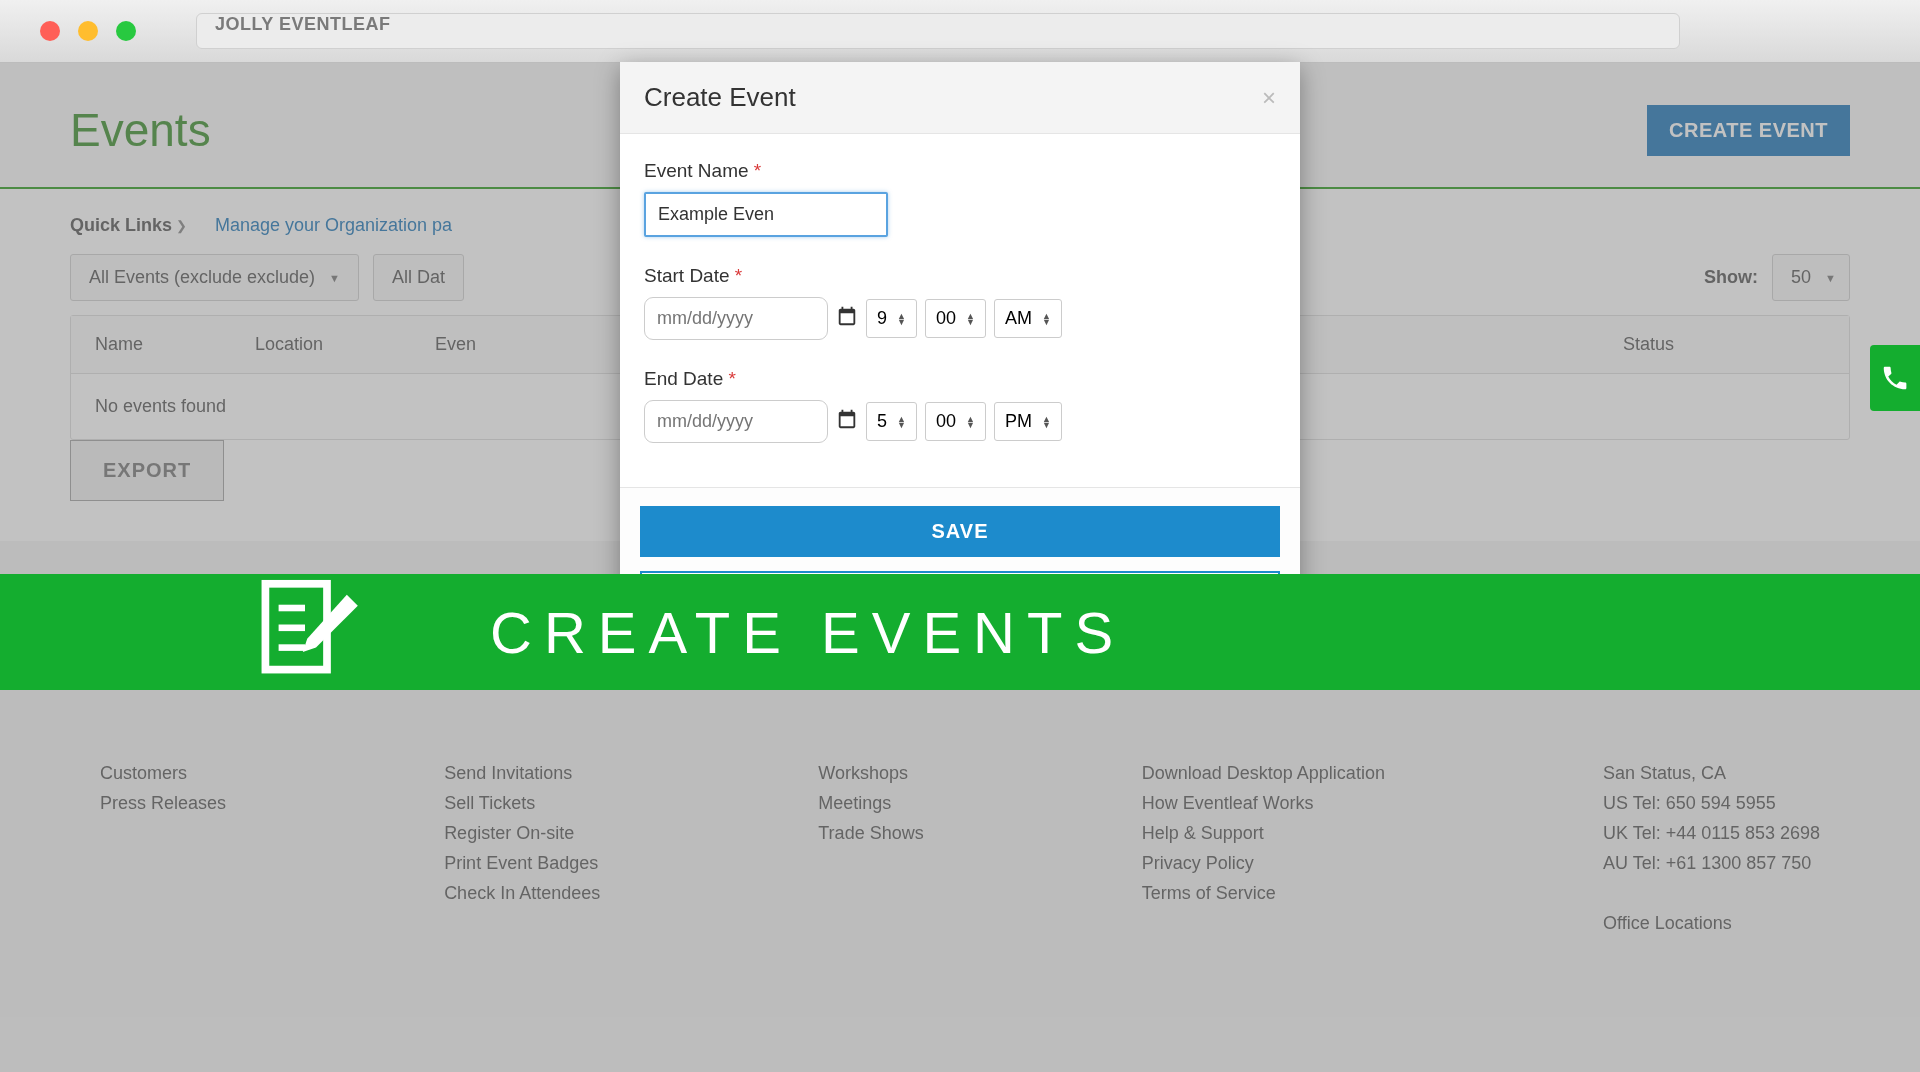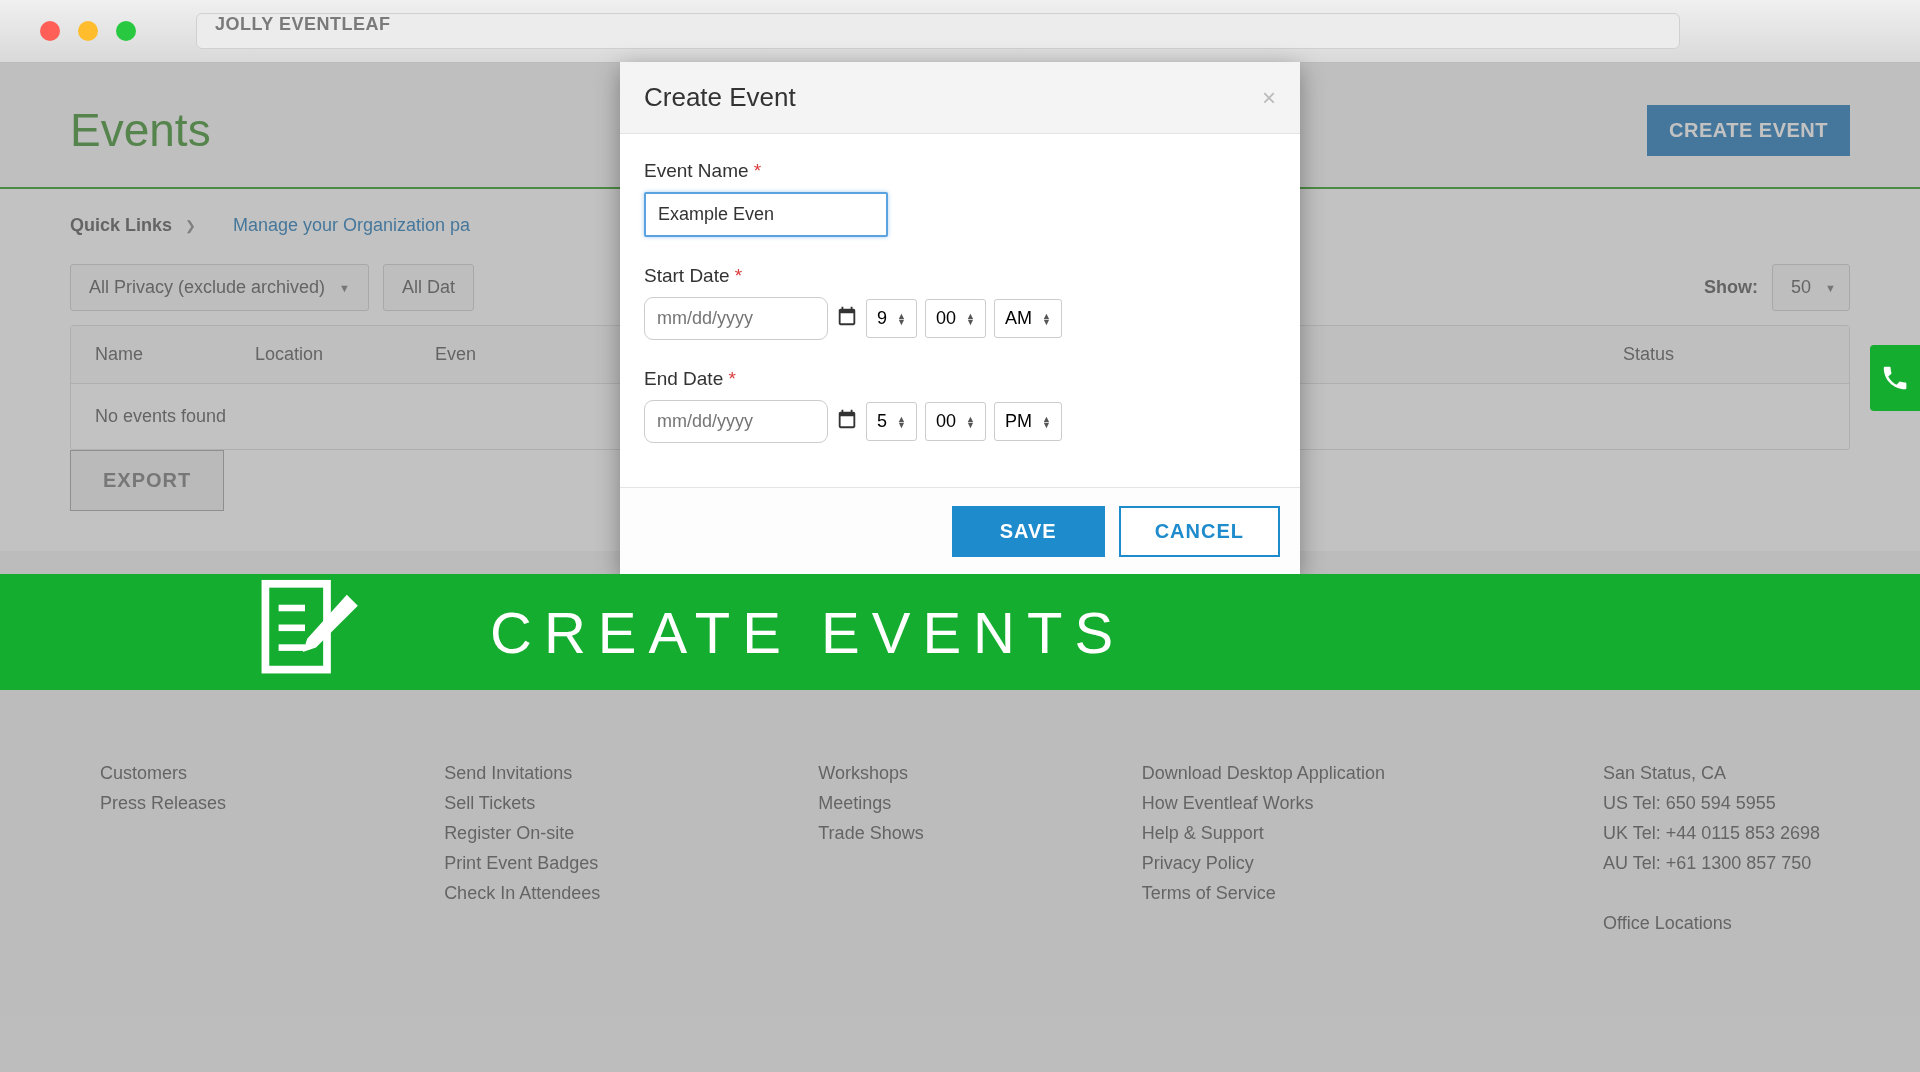--- a/index.html
+++ b/index.html
@@ -18,21 +18,21 @@
   .page-wrap { position: absolute; top: 63px; left: 0; right: 0; bottom: 0; }
   .backdrop { position: absolute; inset: 0; background: rgba(120,120,120,0.45); z-index: 5; }
 
   .header-row { padding: 40px 70px 30px; display: flex; justify-content: space-between; align-items: center; background: #fafafa;}
   .page-title { color: #3a8f2a; font-size: 46px; font-weight: 400; }
   .create-event-btn { background: #1d76b8; color: #fff; border: none; padding: 14px 22px; font-size: 20px; font-weight: 700; letter-spacing: 0.5px; cursor: pointer; }
 
   .divider { border-top: 2px solid #299c1a; }
 
   .content { padding: 26px 70px 40px; background: #fff; }
-  .quick-row { color: #555; font-size: 18px; display: flex; align-items: center; gap: 13px; margin-bottom: 28px;}
+  .quick-row { color: #555; font-size: 18px; display: flex; align-items: center; gap: 4px; margin-bottom: 18px;}
   .quick-label { font-weight: 600; }
   .quick-link { color: #1d76b8; margin-left: 24px; }
   .chev { font-size: 13px; color: #888; }
 
   .filter-row { display: flex; align-items: center; gap: 14px; margin-bottom: 14px;}
   .select-pill { border: 1px solid #d0d0d0; background: #f7f7f7; padding: 12px 18px; border-radius: 3px; color: #555; font-size: 18px; display: flex; align-items: center; gap: 14px; }
   .caret { font-size: 11px; color: #777; }
   .spacer { flex: 1; }
   .show-label { color: #555; font-size: 18px; font-weight: 600; }
 
@@ -55,21 +55,21 @@
   .modal-body { padding: 26px 24px 34px; }
   .field-label { color: #333; font-size: 19px; margin-bottom: 10px; }
   .req { color: #d93a3a; }
   .text-input { width: 244px; border: 2px solid #5aa3e0; padding: 10px 12px; font-size: 18px; outline: none; border-radius: 2px; color:#333; box-shadow: 0 0 4px rgba(90,163,224,0.5);}
   .date-row { display: flex; align-items: center; gap: 8px; }
   .date-input { width: 184px; border: 1px solid #ccc; padding: 10px 12px; font-size: 18px; color: #888; border-radius: 9px;}
   .cal-icon { font-size: 22px; color: #333; }
   .sel { border: 1px solid #ccc; border-radius: 3px; padding: 8px 10px; font-size: 18px; display: flex; align-items: center; gap: 10px; background:#fff;}
   .sel .spin { display:flex; flex-direction:column; line-height:6px; font-size:9px; color:#555;}
   .field-block { margin-bottom: 28px; }
-  .modal-footer { border-top: 1px solid #e5e5e5; padding: 18px 20px; display: flex; justify-content: flex-end; gap: 14px; background:#fdfdfd;}
+  .modal-footer { border-top: 1px solid #e5e5e5; padding: 18px 20px; display: flex; justify-content: flex-end; gap: 14px; background:#fdfdfd;flex-direction:column;}
   .save-btn { background: #1d8bcc; color: #fff; border: none; padding: 14px 48px; font-size: 20px; font-weight: 700; letter-spacing: 1px; cursor:pointer;}
   .cancel-btn { background: #fff; color: #1d8bcc; border: 2px solid #1d8bcc; padding: 12px 34px; font-size: 20px; font-weight: 700; letter-spacing: 1px; cursor:pointer;}
 
   
   .banner { position: absolute; left: 0; right: 0; top: 574px; height: 116px; background: #14ad2f; display: flex; align-items: center; z-index: 20; }
   .banner-icon { margin-left: 250px; }
   .banner-text { color: #fff; font-size: 58px; font-weight: 400; letter-spacing: 12px; margin-left: 130px; }
 
   
   .footer { position: absolute; left: 0; right: 0; top: 665px; bottom: 0; background: #f5f5f5; padding: 30px 100px 0; display: flex; justify-content: space-between; z-index: 2;}
@@ -101,21 +101,21 @@
   </div>
   <div class="divider"></div>
   <div class="content">
     <div class="quick-row">
       <span class="quick-label">Quick Links</span>
       <span class="chev">❯</span>
       <span class="quick-link">Manage your Organization pa</span>
     </div>
     <div class="filter-row">
       <div class="select-pill">
-        <span>All Privacy (exclude archived)</span>
+        <span>All Events (exclude exclude)</span>
         <span class="caret">▼</span>
       </div>
       <div class="select-pill">
         <span>All Dat</span>
       </div>
       <div class="spacer"></div>
       <span class="show-label">Show:</span>
       <div class="select-pill" style="width:78px;">
         <span>50</span>
         <span class="caret">▼</span>

